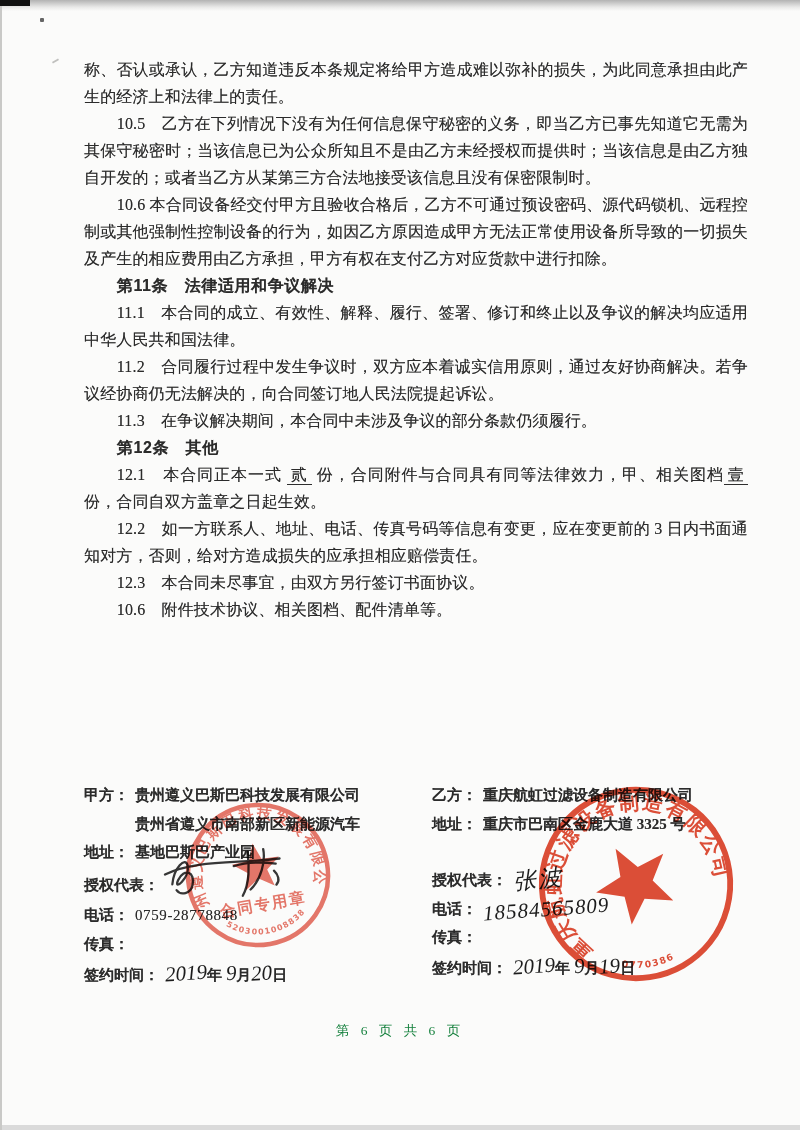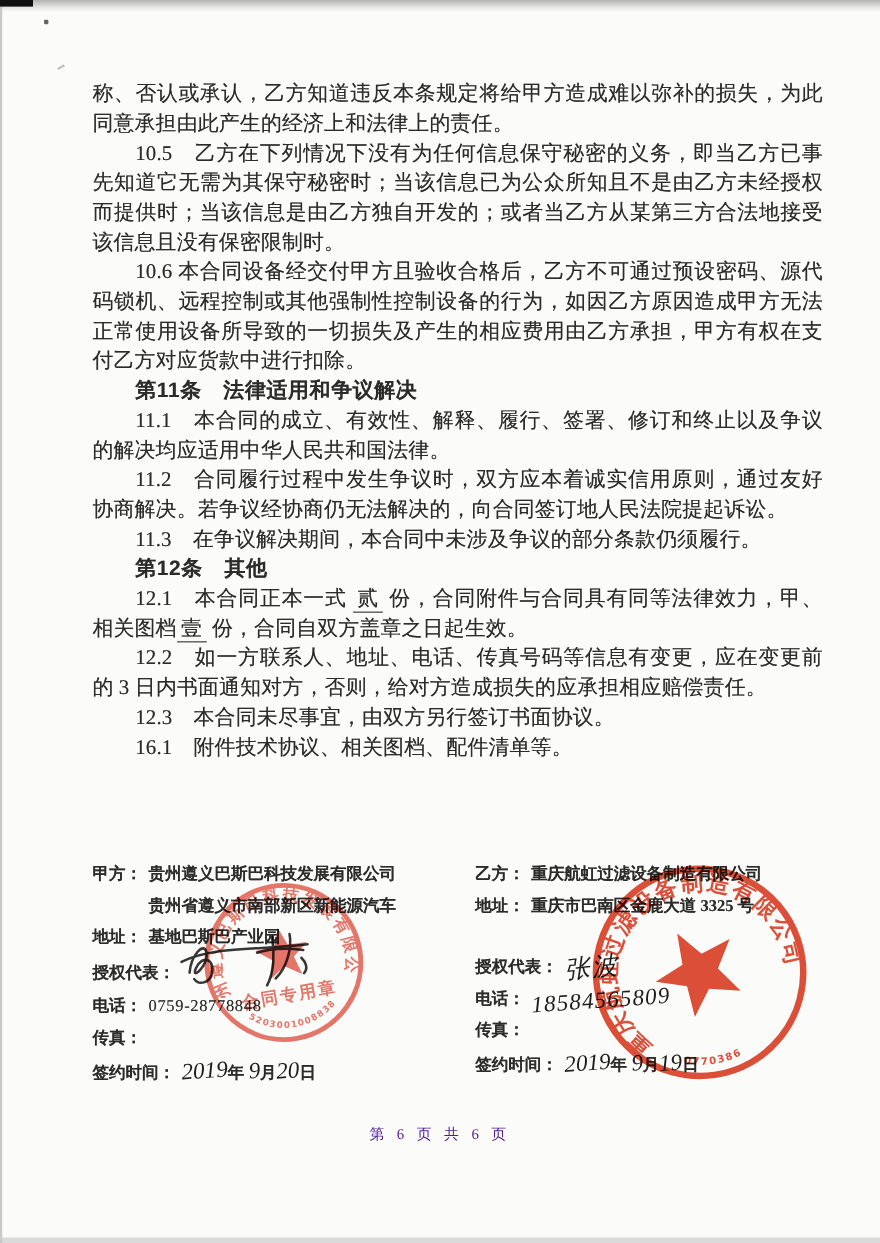--- a/index.html
+++ b/index.html
@@ -13,22 +13,22 @@
   .scan-top{position:absolute;left:0;top:0;width:800px;height:11px;
     background:linear-gradient(#b3b3b3,#e9e9e8 65%,rgba(255,255,255,0));z-index:1;}
   .scan-corner{position:absolute;left:0;top:0;width:30px;height:6px;background:#101010;z-index:2;}
   .scan-bottom{position:absolute;left:0;bottom:0;width:800px;height:5px;background:#dadada;z-index:1;}
   .scan-left{position:absolute;left:0;top:0;width:2px;height:1130px;background:#c9c9c7;z-index:1;}
   .speck1{position:absolute;left:40px;top:18px;width:4px;height:4px;background:#4a4a4a;border-radius:1px;opacity:.85;z-index:2;}
   .speck2{position:absolute;left:52px;top:60px;width:7px;height:2px;background:#c0c0be;transform:rotate(-30deg);z-index:2;}
 
   
   .doc-body{
-    position:absolute;left:84px;top:72px;width:664px;z-index:2;
-    font-size:19px;line-height:27px;letter-spacing:.15px;
+    position:absolute;left:84px;top:56px;width:664px;z-index:2;
+    font-size:16px;line-height:27px;letter-spacing:.15px;
     text-align:justify;
     text-shadow:0 0 .3px rgba(45,45,45,.55);
   }
   .doc-body p{margin:0;}
   .indent{text-indent:2.05em;}
   .p-c105{margin-top:6px;}
   .p-c106{margin-top:6px;}
   .p-c107{margin-top:5px;}
   .hd{font-weight:700;font-family:"Liberation Sans","DejaVu Sans",sans-serif;letter-spacing:.6px;}
   .h11{margin-top:17px;}
@@ -67,21 +67,21 @@
   .seal{position:absolute;z-index:3;mix-blend-mode:multiply;}
   .seal-a{left:181px;top:798px;width:154px;height:154px;transform:rotate(-10deg);opacity:.82;}
   .seal-b{left:534px;top:782px;width:204px;height:204px;transform:rotate(-30deg);opacity:.9;}
 
   
   .sign-a{position:absolute;left:162px;top:842px;width:150px;height:62px;z-index:4;
     mix-blend-mode:multiply;transform:rotate(-2deg);}
 
   
   .page-footer{position:absolute;left:0;top:1022px;width:800px;text-align:center;
-    font-size:13.5px;letter-spacing:4px;color:#4c1d95;z-index:2;}
+    font-size:13.5px;letter-spacing:4px;color:#15803d;z-index:2;}
 </style>
 </head>
 <body>
 
 <div class="scan-top"></div>
 <div class="scan-corner"></div>
 <div class="scan-bottom"></div>
 <div class="scan-left"></div>
 <div class="speck1"></div>
 <div class="speck2"></div>
@@ -91,21 +91,21 @@
   <p class="indent p-c105">10.5　乙方在下列情况下没有为任何信息保守秘密的义务，即当乙方已事先知道它无需为其保守秘密时；当该信息已为公众所知且不是由乙方未经授权而提供时；当该信息是由乙方独自开发的；或者当乙方从某第三方合法地接受该信息且没有保密限制时。</p>
   <p class="indent p-c106">10.6 本合同设备经交付甲方且验收合格后，乙方不可通过预设密码、源代码锁机、远程控制或其他强制性控制设备的行为，如因乙方原因造成甲方无法正常使用设备所导致的一切损失及产生的相应费用由乙方承担，甲方有权在支付乙方对应货款中进行扣除。</p>
   <p class="indent hd h11">第11条　法律适用和争议解决</p>
   <p class="indent p-c111">11.1　本合同的成立、有效性、解释、履行、签署、修订和终止以及争议的解决均应适用中华人民共和国法律。</p>
   <p class="indent p-c112">11.2　合同履行过程中发生争议时，双方应本着诚实信用原则，通过友好协商解决。若争议经协商仍无法解决的，向合同签订地人民法院提起诉讼。</p>
   <p class="indent p-c113">11.3　在争议解决期间，本合同中未涉及争议的部分条款仍须履行。</p>
   <p class="indent hd h12">第12条　其他</p>
   <p class="indent p-c121"><span>12.1　本合同正本一式 </span><span class="uline">贰</span><span> 份，合同附件与合同具有同等法律效力，甲、相关图档</span><span class="uline">壹</span><span> 份，合同自双方盖章之日起生效。</span></p>
   <p class="indent p-c122">12.2　如一方联系人、地址、电话、传真号码等信息有变更，应在变更前的 3 日内书面通知对方，否则，给对方造成损失的应承担相应赔偿责任。</p>
   <p class="indent">12.3　本合同未尽事宜，由双方另行签订书面协议。</p>
-  <p class="indent">16.1　附件技术协议、相关图档、配件清单等。</p>
+  <p class="indent">10.6　附件技术协议、相关图档、配件清单等。</p>
 </div>
 
 <div class="sig-block">
 
   <div class="sig-col col-a">
     <div class="sig-row">
       <span class="lbl">甲方：</span>
       <span class="val">贵州遵义巴斯巴科技发展有限公司</span>
     </div>
     <div class="sig-row">

